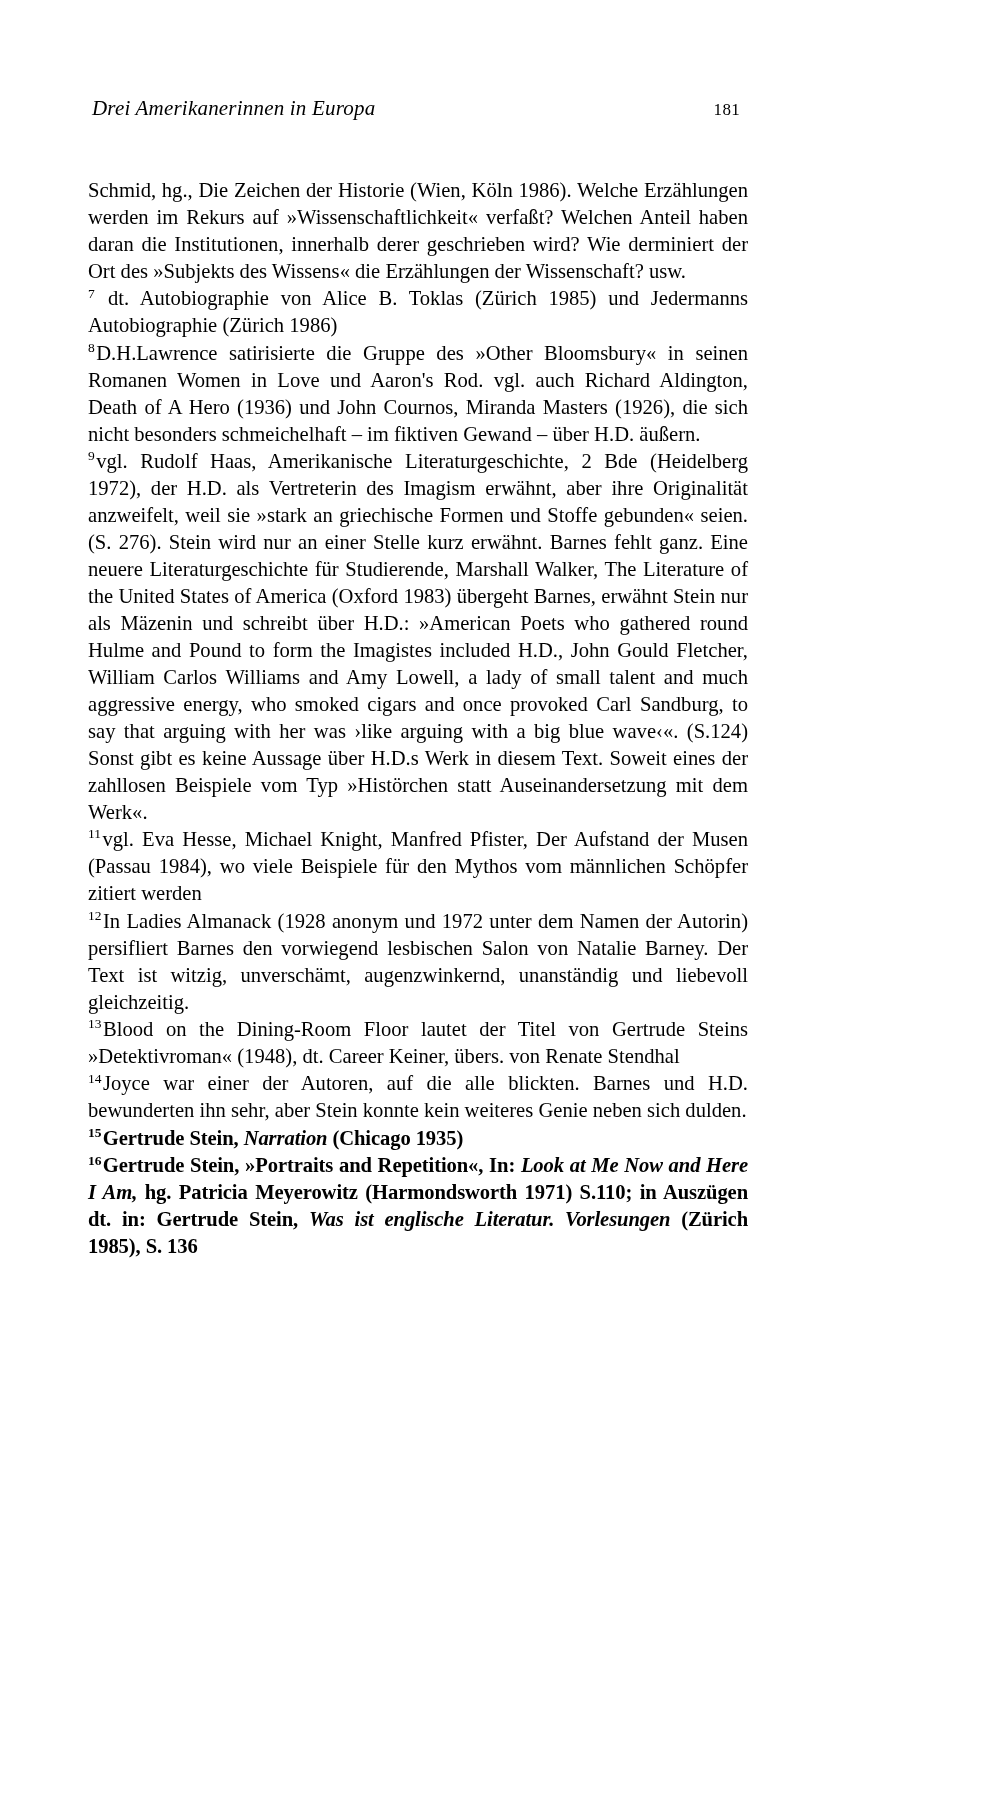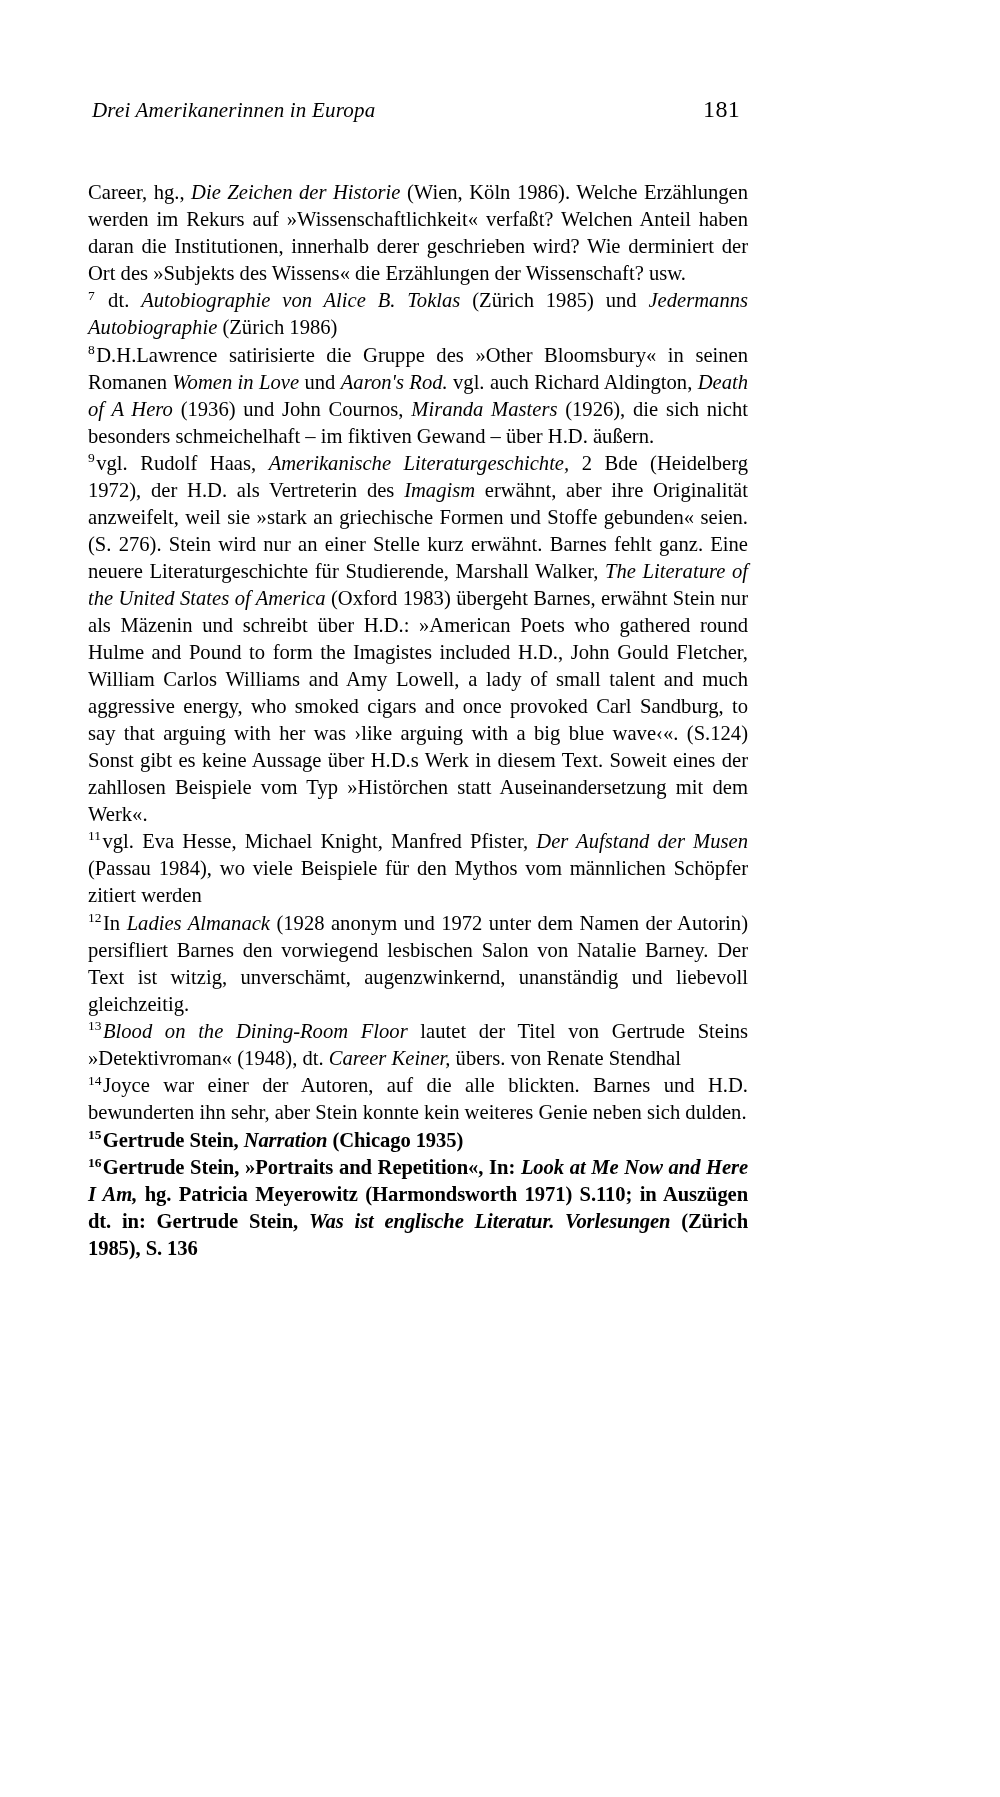--- a/index.html
+++ b/index.html
@@ -32,21 +32,21 @@
     padding-left: 4px;
     padding-right: 8px;
   }
   .header-title {
     font-style: italic;
     font-size: 21px;
     letter-spacing: 0.2px;
     white-space: nowrap;
   }
   .header-page {
-    font-size: 24px;
+    font-size: 17px;
     letter-spacing: 0.3px;
   }
   
   .notes {
     font-size: 20.6px;
     line-height: 1.31;
     text-align: justify;
     text-justify: inter-word;
     hyphens: manual;
   }
@@ -54,40 +54,40 @@
     margin: 0 0 0.5px 0;
     text-align: justify;
   }
   .note:last-child { margin-bottom: 12px; }
   .sup {
     font-size: 13.5px;
     vertical-align: super;
     line-height: 0;
     margin-right: 1.5px;
   }
-  .it { font-style: italic; }
+  .it { }
   
   .dense {
     font-weight: 600;
     letter-spacing: -0.1px;
   }
   .dense .it { font-style: italic; }
 </style>
 </head>
 <body>
 
 <div class="page">
 
   <div class="header">
     <div class="header-title">Drei Amerikanerinnen in Europa</div>
     <div class="header-page">181</div>
   </div>
 
   <div class="notes" id="notes-container">
-      <p class="note"><span>Career, hg., </span><span class="it">Die Zeichen der Historie</span><span> (Wien, Köln 1986). Welche Erzählungen werden im Rekurs auf »Wissenschaftlichkeit« verfaßt? Welchen Anteil haben daran die Institutionen, innerhalb derer geschrieben wird? Wie derminiert der Ort des »Subjekts des Wissens« die Erzählungen der Wissenschaft? usw.</span></p>
+      <p class="note"><span>Schmid, hg., </span><span class="it">Die Zeichen der Historie</span><span> (Wien, Köln 1986). Welche Erzählungen werden im Rekurs auf »Wissenschaftlichkeit« verfaßt? Welchen Anteil haben daran die Institutionen, innerhalb derer geschrieben wird? Wie derminiert der Ort des »Subjekts des Wissens« die Erzählungen der Wissenschaft? usw.</span></p>
       <p class="note"><sup class="sup">7</sup><span> dt. </span><span class="it">Autobiographie von Alice B. Toklas</span><span> (Zürich 1985) und </span><span class="it">Jedermanns Autobiographie</span><span> (Zürich 1986)</span></p>
       <p class="note"><sup class="sup">8</sup><span>D.H.Lawrence satirisierte die Gruppe des »Other Bloomsbury« in seinen Romanen </span><span class="it">Women in Love</span><span> und </span><span class="it">Aaron's Rod.</span><span> vgl. auch Richard Aldington, </span><span class="it">Death of A Hero</span><span> (1936) und John Cournos, </span><span class="it">Miranda Masters</span><span> (1926), die sich nicht besonders schmeichelhaft – im fiktiven Gewand – über H.D. äußern.</span></p>
       <p class="note"><sup class="sup">9</sup><span>vgl. Rudolf Haas, </span><span class="it">Amerikanische Literaturgeschichte,</span><span> 2 Bde (Heidelberg 1972), der H.D. als Vertreterin des </span><span class="it">Imagism</span><span> erwähnt, aber ihre Originalität anzweifelt, weil sie »stark an griechische Formen und Stoffe gebunden« seien. (S. 276). Stein wird nur an einer Stelle kurz erwähnt. Barnes fehlt ganz. Eine neuere Literaturgeschichte für Studierende, Marshall Walker, </span><span class="it">The Literature of the United States of America</span><span> (Oxford 1983) übergeht Barnes, erwähnt Stein nur als Mäzenin und schreibt über H.D.: »American Poets who gathered round Hulme and Pound to form the Imagistes included H.D., John Gould Fletcher, William Carlos Williams and Amy Lowell, a lady of small talent and much aggressive energy, who smoked cigars and once provoked Carl Sandburg, to say that arguing with her was ›like arguing with a big blue wave‹«. (S.124) Sonst gibt es keine Aussage über H.D.s Werk in diesem Text. Soweit eines der zahllosen Beispiele vom Typ »Histörchen statt Auseinandersetzung mit dem Werk«.</span></p>
       <p class="note"><sup class="sup">11</sup><span>vgl. Eva Hesse, Michael Knight, Manfred Pfister, </span><span class="it">Der Aufstand der Musen</span><span> (Passau 1984), wo viele Beispiele für den Mythos vom männlichen Schöpfer zitiert werden</span></p>
       <p class="note"><sup class="sup">12</sup><span>In </span><span class="it">Ladies Almanack</span><span> (1928 anonym und 1972 unter dem Namen der Autorin) persifliert Barnes den vorwiegend lesbischen Salon von Natalie Barney. Der Text ist witzig, unverschämt, augenzwinkernd, unanständig und liebevoll gleichzeitig.</span></p>
       <p class="note"><sup class="sup">13</sup><span class="it">Blood on the Dining-Room Floor</span><span> lautet der Titel von Gertrude Steins »Detektivroman« (1948), dt. </span><span class="it">Career Keiner,</span><span> übers. von Renate Stendhal</span></p>
       <p class="note"><sup class="sup">14</sup><span>Joyce war einer der Autoren, auf die alle blickten. Barnes und H.D. bewunderten ihn sehr, aber Stein konnte kein weiteres Genie neben sich dulden.</span></p>
       <p class="note dense"><sup class="sup">15</sup><span>Gertrude Stein, </span><span class="it">Narration</span><span> (Chicago 1935)</span></p>
       <p class="note dense"><sup class="sup">16</sup><span>Gertrude Stein, »Portraits and Repetition«, In: </span><span class="it">Look at Me Now and Here I Am,</span><span> hg. Patricia Meyerowitz (Harmondsworth 1971) S.110; in Auszügen dt. in: Gertrude Stein, </span><span class="it">Was ist englische Literatur. Vorlesungen</span><span> (Zürich 1985), S. 136</span></p>
     </div>

